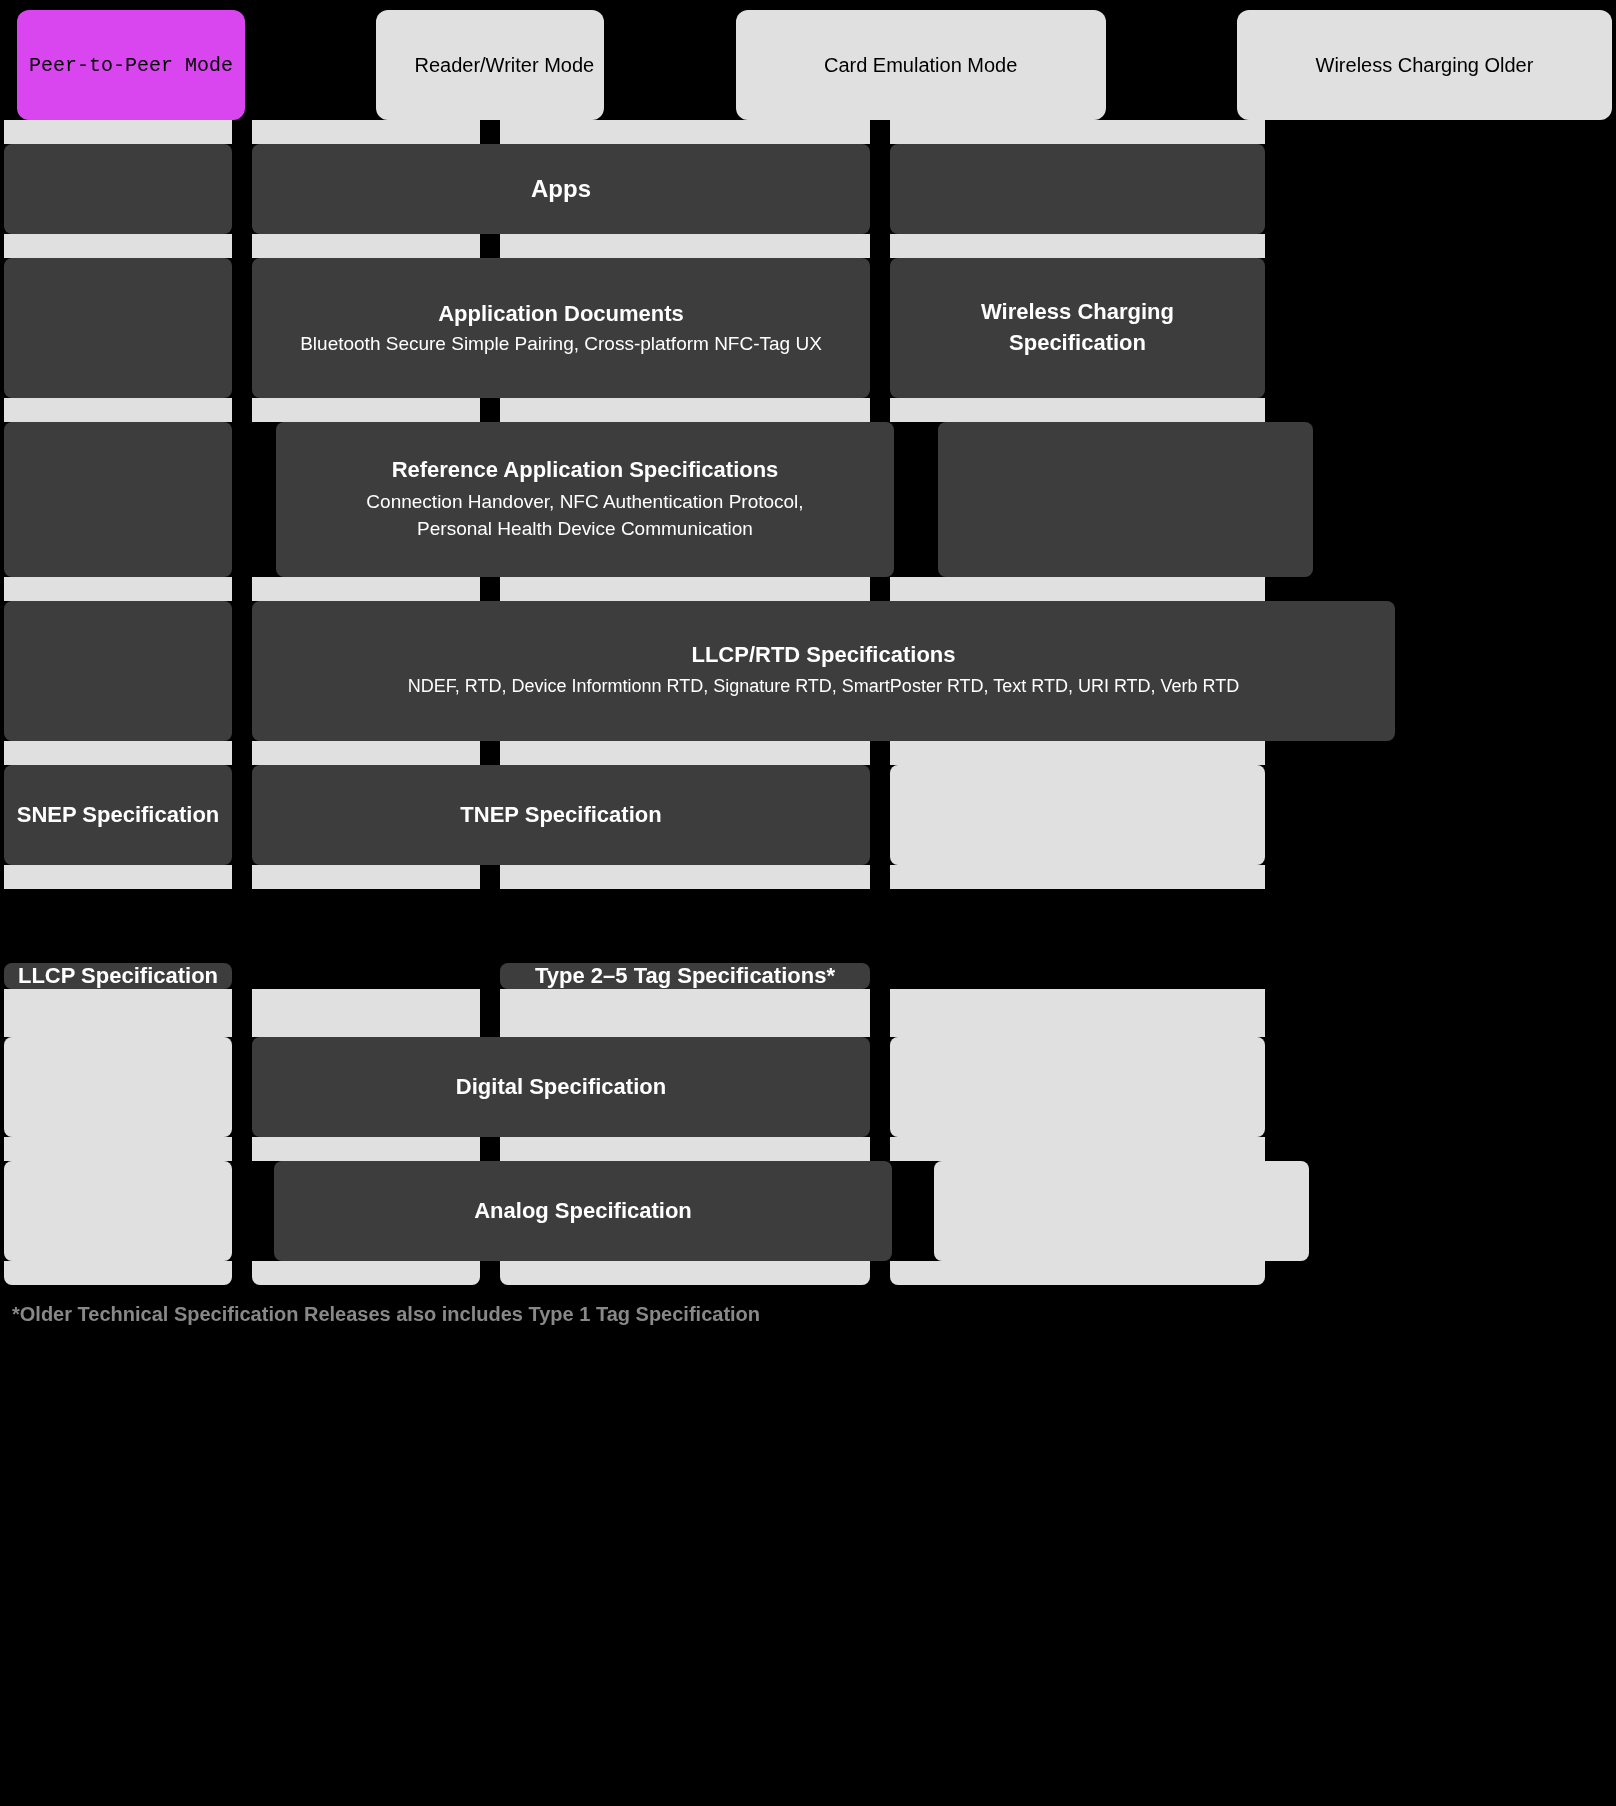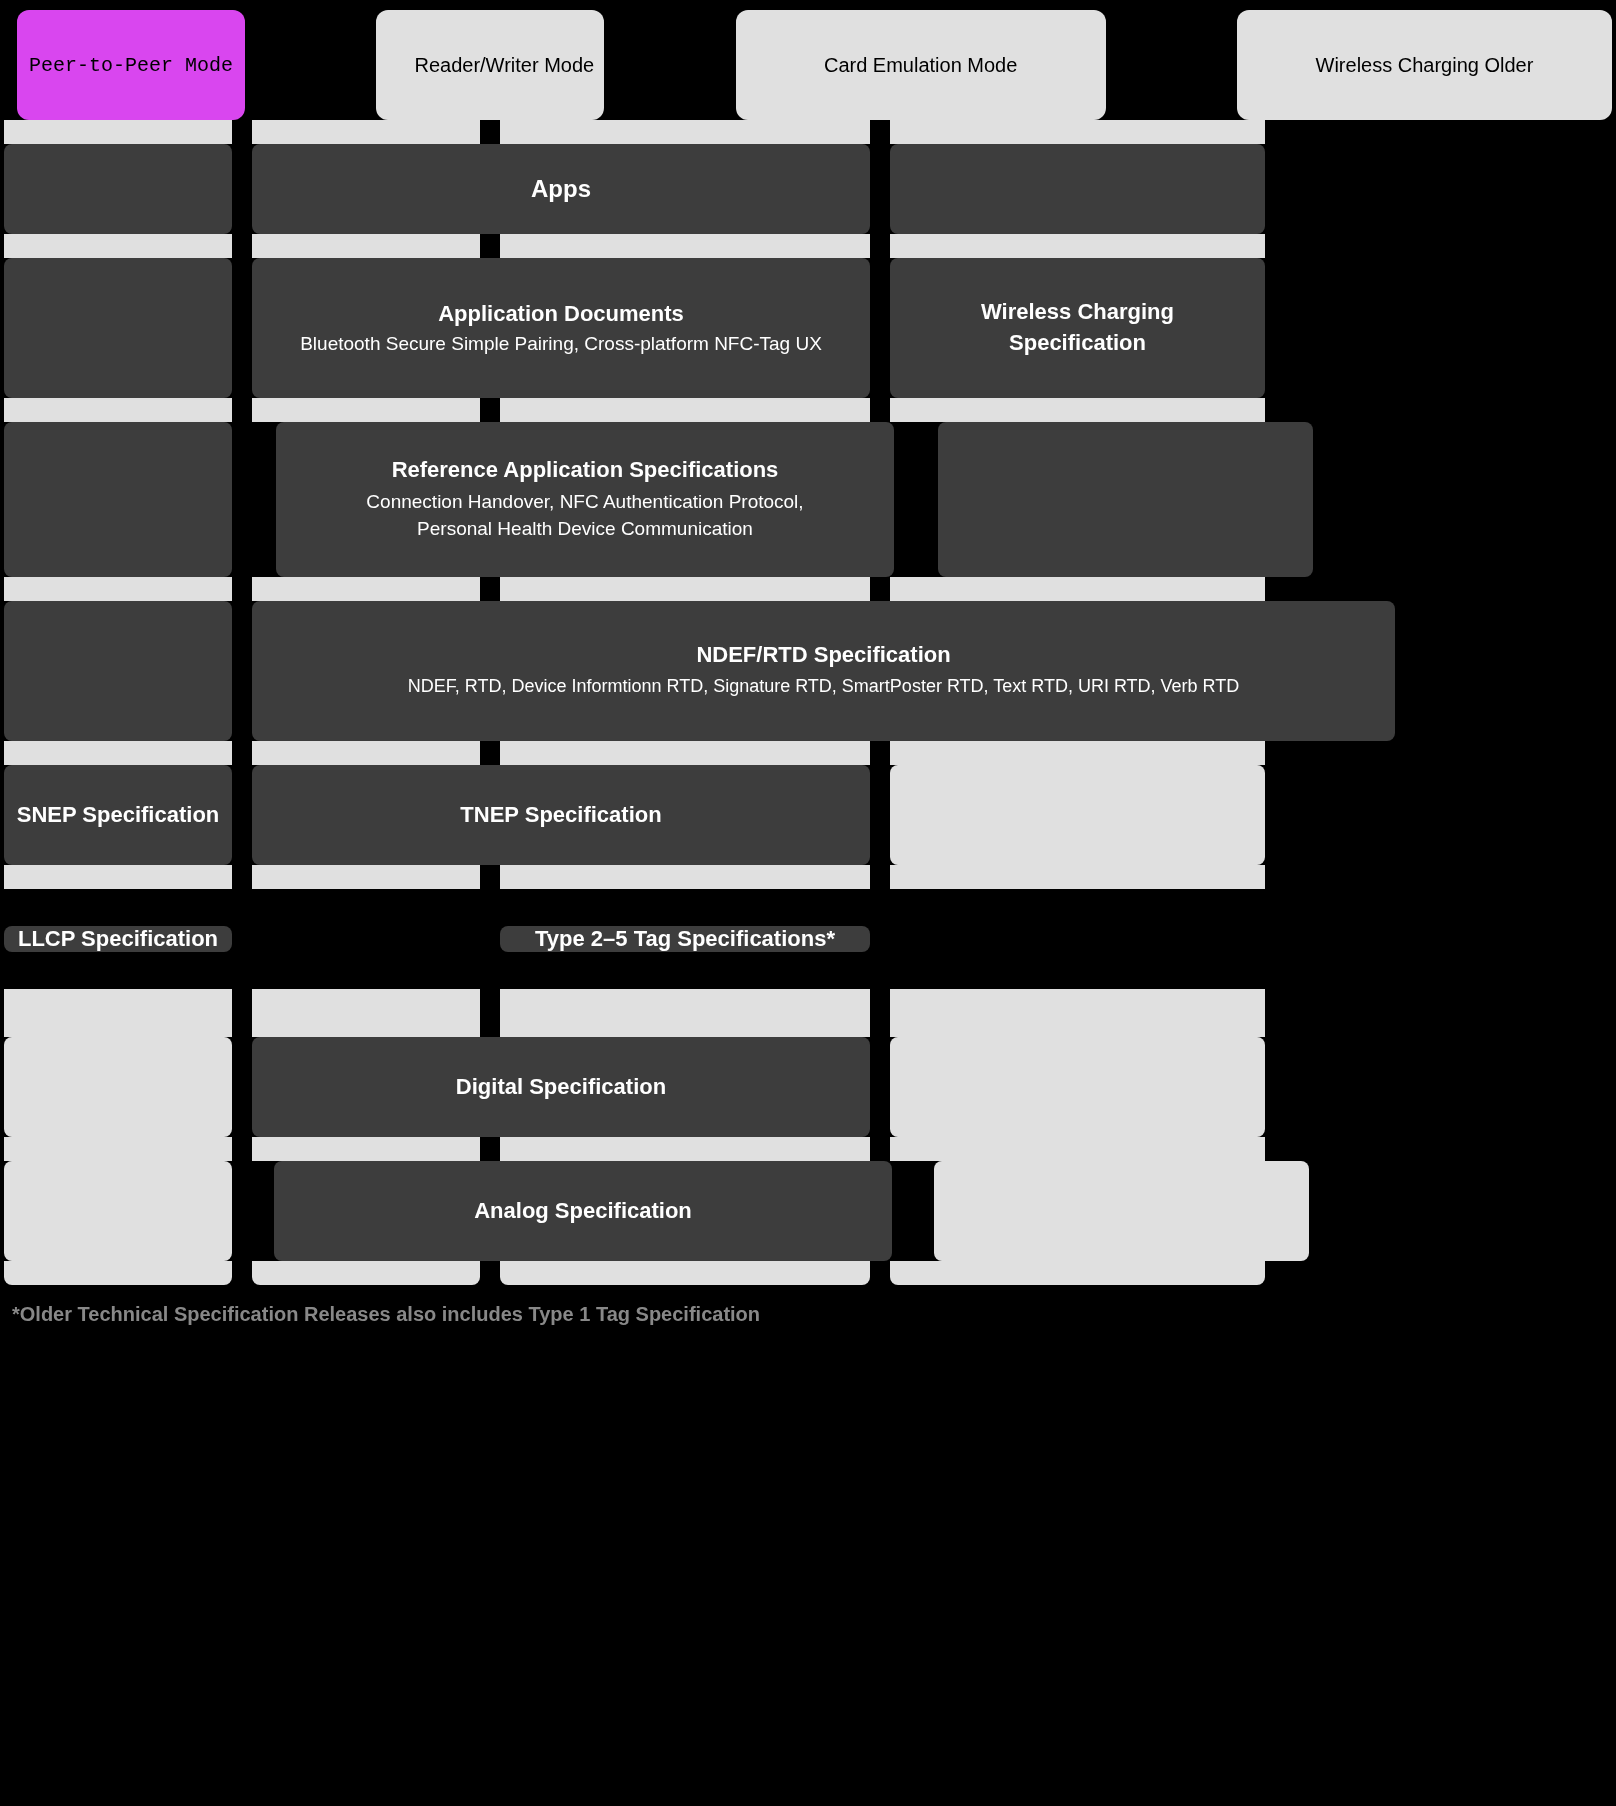--- a/index.html
+++ b/index.html
@@ -109,21 +109,21 @@
     <div style="width:20px; background:#000;"></div>
     <div style="width:370px; background:#e0e0e0;"></div>
     <div style="width:20px; background:#000;"></div>
     <div style="width:375px; background:#e0e0e0; margin-right:4px;"></div>
   </div>
 
   <div style="display:flex; gap:0; width:1616px; height:140px; align-items:stretch;">
     <div style="width:228px; background:#3d3d3d; border-radius:8px; margin-left:4px;"></div>
     <div style="width:20px; background:#000;"></div>
     <div style="width:1143px; background:#3d3d3d; border-radius:8px; display:flex; flex-direction:column; align-items:center; justify-content:center; padding:16px; margin-right:4px;">
-      <h2 style="color:#fff; font-size:22px; font-weight:700;">NDEF/RTD Specification</h2>
+      <h2 style="color:#fff; font-size:22px; font-weight:700;">LLCP/RTD Specifications</h2>
       <p style="color:#fff; font-size:18px; margin-top:6px; text-align:center; line-height:1.4;">NDEF, RTD, Device Informtionn RTD, Signature RTD, SmartPoster RTD, Text RTD, URI RTD, Verb RTD</p>
     </div>
   </div>
 
   <div style="display:flex; gap:0; width:1616px; height:24px;">
     <div style="width:228px; background:#e0e0e0; margin-left:4px;"></div>
     <div style="width:20px; background:#000;"></div>
     <div style="width:228px; background:#e0e0e0;"></div>
     <div style="width:20px; background:#000;"></div>
     <div style="width:370px; background:#e0e0e0;"></div>
@@ -146,21 +146,21 @@
   <div style="display:flex; gap:0; width:1616px; height:24px;">
     <div style="width:228px; background:#e0e0e0; margin-left:4px;"></div>
     <div style="width:20px; background:#000;"></div>
     <div style="width:228px; background:#e0e0e0;"></div>
     <div style="width:20px; background:#000;"></div>
     <div style="width:370px; background:#e0e0e0;"></div>
     <div style="width:20px; background:#000;"></div>
     <div style="width:375px; background:#e0e0e0; margin-right:4px;"></div>
   </div>
 
-  <div style="display:flex; gap:0; width:1288px; height:100px; align-items:center;">
+  <div style="display:flex; gap:0; width:1288px; height:100px; align-items:flex-end;">
     <div style="width:228px; background:#3d3d3d; border-radius:8px; margin-left:4px; display:flex; align-items:center; justify-content:center;">
       <h2 style="color:#fff; font-size:22px; font-weight:700;">LLCP Specification</h2>
     </div>
     <div style="width:20px; background:#000;"></div>
     <div style="width:228px; background:#e0e0e0; border-radius:8px;"></div>
     <div style="width:20px; background:#000;"></div>
     <div style="width:370px; background:#3d3d3d; border-radius:8px; display:flex; align-items:center; justify-content:center;">
       <h2 style="color:#fff; font-size:22px; font-weight:700;">Type 2–5 Tag Specifications*</h2>
     </div>
     <div style="width:20px; background:#000;"></div>

